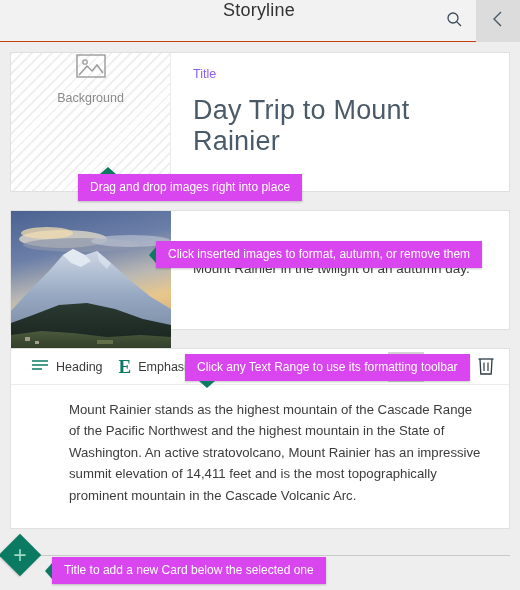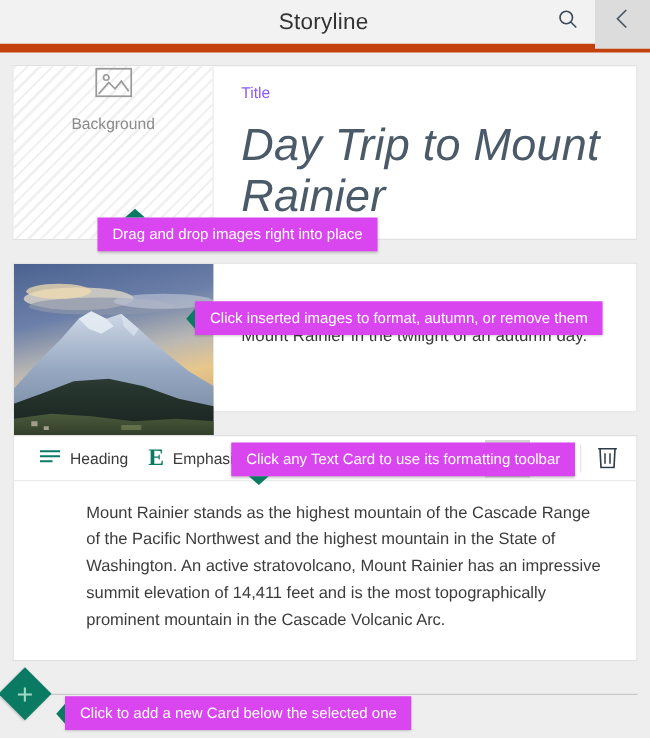--- a/index.html
+++ b/index.html
@@ -8,22 +8,22 @@
     width:520px; height:590px;
     background:#eeeeee;
     font-family:"Liberation Sans", sans-serif;
     overflow:hidden;
     position:relative;
   }
 
   
   .header {
     height:42px; background:#f2f2f2;
-    display:flex; align-items:center;
-    border-bottom:7px solid #c2410c;
+    display:flex; align-items:flex-start;
+    border-bottom:1px solid #c2410c;
     position:relative;
   }
   .header-title {
     flex:1; text-align:center;
     font-size:18px; color:#333; letter-spacing:.2px;
     padding-left:86px;
   }
   .hdr-btn {
     width:44px; height:42px;
     display:flex; align-items:center; justify-content:center;
@@ -55,22 +55,22 @@
     background-image:repeating-linear-gradient(
         -45deg,
         #ffffff 0px, #ffffff 5px,
         #f0f0f0 5px, #f0f0f0 7px);
     color:#8d8d8d;
   }
   .bg-label { font-size:12.5px; margin-top:8px; color:#8a8a8a; }
   .title-body { flex:1; padding:14px 16px 0 22px; }
   .title-kicker { font-size:12.5px; color:#8b5cf6; margin-bottom:14px; }
   .title-main {
-    font-size:36px; color:#4a5a68; font-weight:400;
-    letter-spacing:.2px; line-height:1.15;font-style:italic;
+    font-size:27px; color:#4a5a68; font-weight:400;
+    letter-spacing:.2px; line-height:1.15;
   }
 
   
   .card-image { display:flex; height:120px; margin-top:18px; }
   .photo { width:160px; flex:0 0 160px; height:140px; position:relative; overflow:hidden; }
   .photo svg { display:block; }
   .image-body { flex:1; padding:48px 20px 0 22px; }
   .image-caption { font-size:13.5px; color:#3c3c3c; line-height:1.55; }
 
   
@@ -344,22 +344,22 @@
       </div>
     </div>
 
     <div class="body-text">Mount Rainier stands as the highest mountain of the Cascade Range of the Pacific Northwest and the highest mountain in the State of Washington. An active stratovolcano, Mount Rainier has an impressive summit elevation of 14,411 feet and is the most topographically prominent mountain in the Cascade Volcanic Arc.</div>
   </div>
 
 </div>
 
 <div class="tip up" style="left:78px; top:174px;">Drag and drop images right into place</div>
 <div class="tip left" style="left:156px; top:241px;">Click inserted images to format, autumn, or remove them</div>
-<div class="tip down" style="left:185px; top:354px;">Click any Text Card to use its formatting toolbar</div>
-<div class="tip left" style="left:52px; top:557px;">Click to add a new Card below the selected one</div>
+<div class="tip down" style="left:185px; top:354px;">Click any Text Range to use its formatting toolbar</div>
+<div class="tip left" style="left:52px; top:557px;">Title to add a new Card below the selected one</div>
 
 <div class="add-row">
   <div class="add-line"></div>
   <div class="add-diamond"></div>
   <div class="add-plus">
       <span>+</span>
     </div>
 </div>
 
 </body></html>

